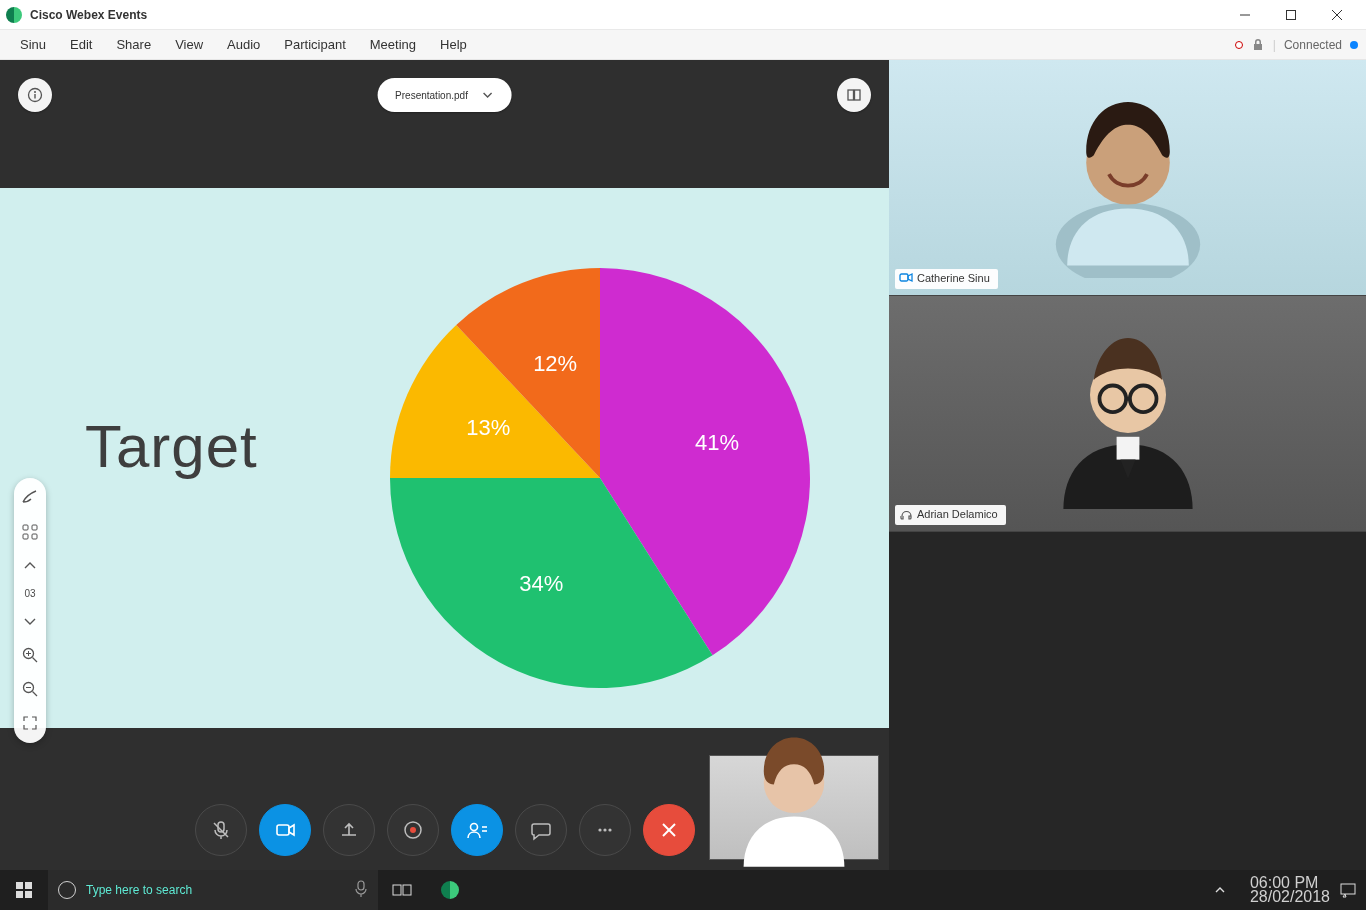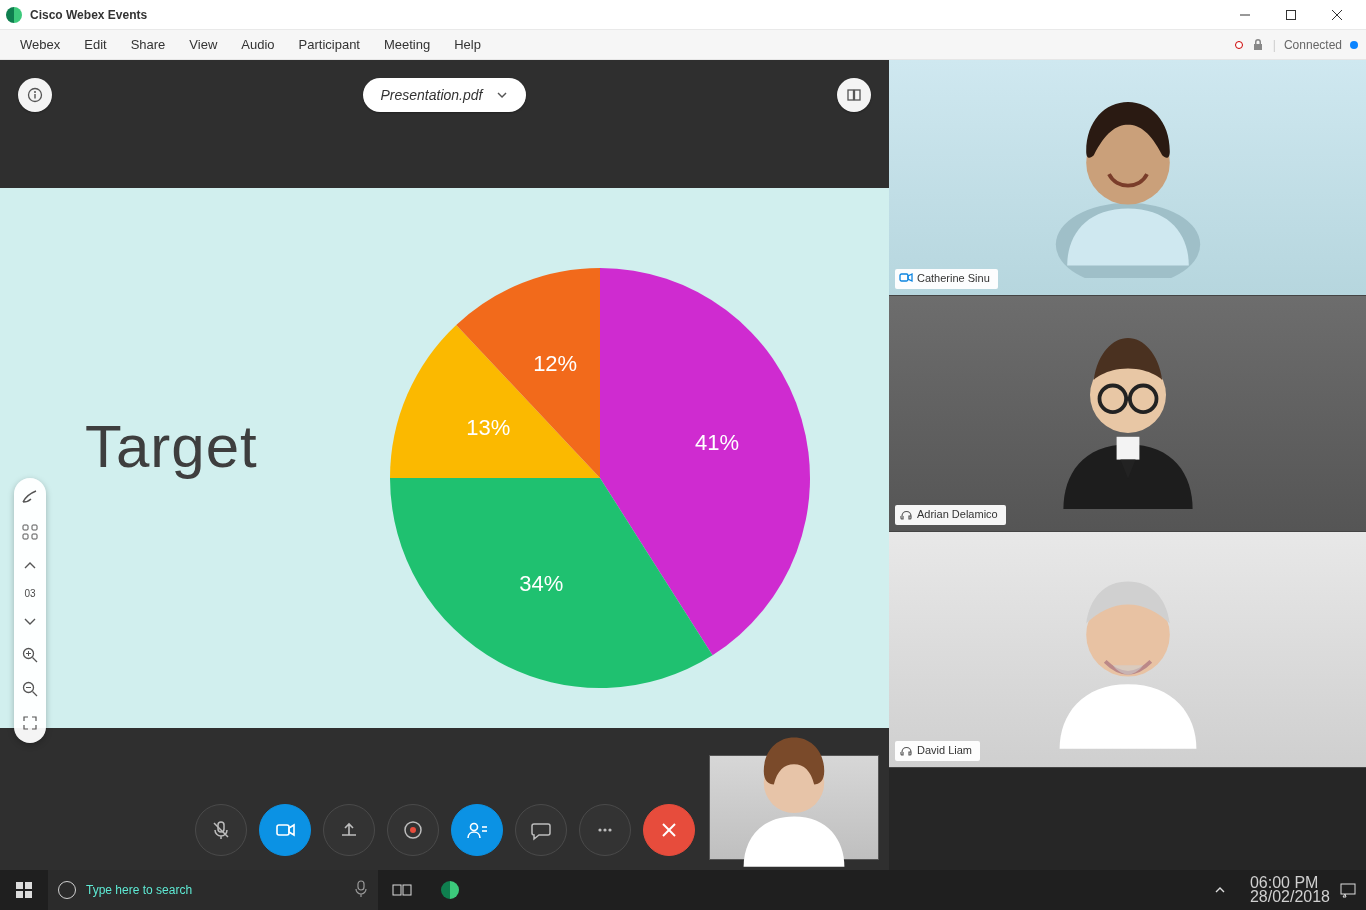--- a/index.html
+++ b/index.html
@@ -25,21 +25,21 @@
   .vtile { position:relative; flex:0 0 236px; background:linear-gradient(180deg,#cfe8f0,#b6d6de); overflow:hidden; border-bottom:1px solid #444; display:flex; align-items:center; justify-content:center; }
   .vtile.t2 { background:linear-gradient(180deg,#6d6d6d,#555); }
   .vtile.t3 { background:linear-gradient(180deg,#e8e8e8,#cfcfcf); }
   .nametag { position:absolute; left:6px; bottom:6px; background:rgba(255,255,255,0.95); color:#333; font-size:11px; padding:2px 8px 4px 4px; border-radius:2px; display:flex; align-items:center; gap:4px; }
   .nametag .ntico { width:14px; height:14px; display:inline-flex; align-items:center; justify-content:center; }
   
   .stage-top { position:absolute; top:0; left:0; right:0; height:130px; }
   .circle-btn { width:34px; height:34px; border-radius:50%; background:#f4f4f4; color:#333; display:flex; align-items:center; justify-content:center; box-shadow:0 1px 2px rgba(0,0,0,0.3); }
   .info-btn { position:absolute; left:18px; top:18px; }
   .layout-btn { position:absolute; right:18px; top:18px; }
-  .filepill { position:absolute; left:50%; top:18px; transform:translateX(-50%); background:#fff; border-radius:20px; height:34px; padding:0 18px; display:flex; align-items:center; gap:14px; font-size:14px; color:#333; box-shadow:0 1px 2px rgba(0,0,0,0.3);font-style:italic; }
+  .filepill { position:absolute; left:50%; top:18px; transform:translateX(-50%); background:#fff; border-radius:20px; height:34px; padding:0 18px; display:flex; align-items:center; gap:14px; font-size:10px; color:#333; box-shadow:0 1px 2px rgba(0,0,0,0.3); }
   
   .slide { position:absolute; left:0; top:128px; width:889px; height:540px; background:#d1efee; }
   .slide .targettxt { position:absolute; left:85px; top:224px; font-size:60px; font-weight:300; color:#3e3e3e; letter-spacing:1px; font-family:Arial, sans-serif; }
   .pie-wrap { position:absolute; left:370px; top:60px; width:460px; height:460px; }
   
   .slidetoolbar { position:absolute; left:14px; top:290px; width:32px; padding:8px 0; background:rgba(255,255,255,0.95); border-radius:16px; box-shadow:0 2px 6px rgba(0,0,0,0.25); display:flex; flex-direction:column; align-items:center; gap:10px; }
   .tb { width:24px; height:24px; display:flex; align-items:center; justify-content:center; color:#4a4a4a; }
   .tblab { font-size:10px; color:#4a4a4a; }
   
   .controls { position:absolute; left:0; bottom:0; width:889px; height:80px; display:flex; align-items:center; justify-content:center; gap:12px; }
@@ -78,21 +78,21 @@
     <div class="winbtn">
         <svg width="12" height="12">
           <line x1="1" y1="1" x2="11" y2="11" stroke="#333" stroke-width="1"></line>
           <line x1="11" y1="1" x2="1" y2="11" stroke="#333" stroke-width="1"></line>
         </svg>
       </div>
   </div>
 </div>
 
 <div class="menubar">
-  <div class="menuitem">Webex</div>
+  <div class="menuitem">Sinu</div>
   <div class="menuitem">Edit</div>
   <div class="menuitem">Share</div>
   <div class="menuitem">View</div>
   <div class="menuitem">Audio</div>
   <div class="menuitem">Participant</div>
   <div class="menuitem">Meeting</div>
   <div class="menuitem">Help</div>
   <div class="right">
     <span class="recdot"></span>
     <svg width="14" height="14">
@@ -286,37 +286,20 @@
       </svg>
       <div class="nametag">
         <span class="ntico">
             <svg width="14" height="14">
               <path d="M3 9a4.5 4.5 0 019 0v2a1 1 0 01-1 1h-1V9h2M4 9v3H3a1 1 0 01-1-1V9" fill="none" stroke="#555" stroke-width="1.2"></path>
             </svg>
           </span>
         <span>Adrian Delamico</span>
       </div>
     </div>
-    <div class="vtile t3">
-      <svg class="person" viewBox="0 0 100 100">
-        <path d="M50 68c-24 0-36 16-36 34h72c0-18-12-34-36-34z" fill="#ffffff"></path>
-        <circle cx="50" cy="42" r="22" fill="#e8c2a3"></circle>
-        <path d="M28 36c2-14 10-22 22-22s20 8 22 22c-6-6-14-10-22-10s-16 4-22 10z" fill="#d0d0d0"></path>
-        <path d="M38 56c4 4 8 6 12 6s8-2 12-6" fill="none" stroke="#b88" stroke-width="2"></path>
-        <path d="M42 58c2 3 6 5 8 5s6-2 8-5" fill="#d0d0d0" opacity="0.6"></path>
-      </svg>
-      <div class="nametag">
-        <span class="ntico">
-            <svg width="14" height="14">
-              <path d="M3 9a4.5 4.5 0 019 0v2a1 1 0 01-1 1h-1V9h2M4 9v3H3a1 1 0 01-1-1V9" fill="none" stroke="#555" stroke-width="1.2"></path>
-            </svg>
-          </span>
-        <span>David Liam</span>
-      </div>
-    </div>
     <div style="flex:1; background:#262626;"></div>
   </div>
 
 </div>
 
 <div class="taskbar">
   <div class="tbtn">
     <svg width="16" height="16">
         <rect x="0" y="0" width="7" height="7" fill="#ddd"></rect>
         <rect x="9" y="0" width="7" height="7" fill="#ddd"></rect>

